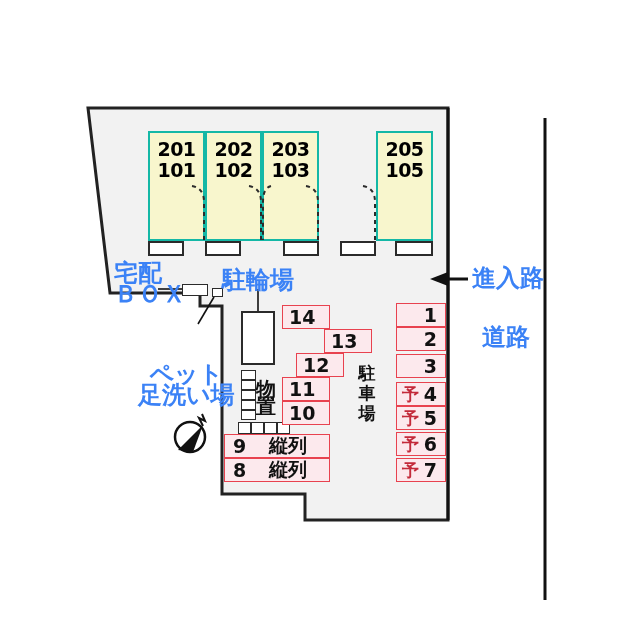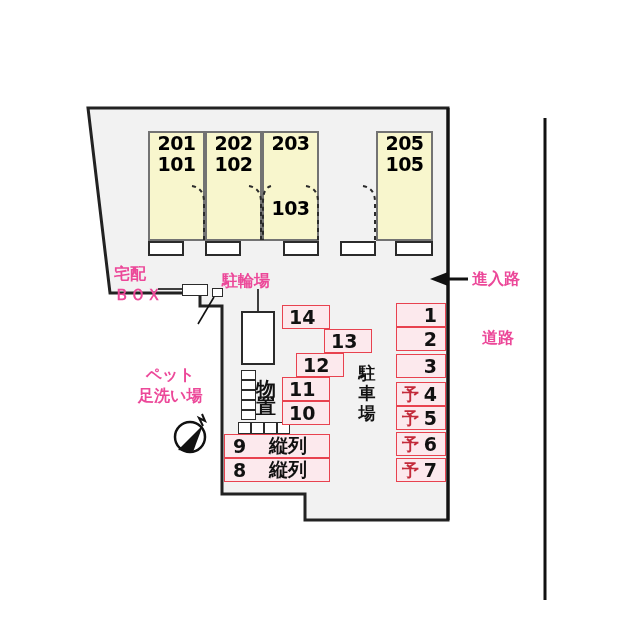--- a/index.html
+++ b/index.html
@@ -20,25 +20,26 @@
     left: 0; top: 0;
     width: 640px;
     height: 640px;
   }
   .abs { position: absolute; }
 
   
   .unit {
     position: absolute;
     background: #f8f6cd;
-    border: 2px solid #737373;
+    border: 2px solid #14b8a6;
     box-sizing: border-box;
     display: flex;
     flex-direction: column;
     align-items: center;
+    padding-top: 6px;
   }
   .unit .u-top, .unit .u-bot {
     font-size: 19px;
     font-weight: bold;
     color: #000;
     line-height: 21px;
     letter-spacing: -0.5px;
   }
 
   
@@ -58,23 +59,23 @@
     position: absolute;
     left: 5px;
     color: #c32a3a;
     font-size: 17px;
     font-weight: bold;
   }
 
   
   .jlabel {
     position: absolute;
-    font-size: 16px;
-    font-weight: bold;
-    color: #ec4899;
+    font-size: 24px;
+    font-weight: bold;
+    color: #3b82f6;
     white-space: nowrap;
     line-height: 21px;
   }
   .vlabel {
     position: absolute;
     font-size: 20px;
     font-weight: bold;
     color: #111;
     line-height: 17px;
     text-align: center;
@@ -125,21 +126,21 @@
   </svg>
 
   <div class="unit" style="left:148px; top:131px; width:57px; height:110px;">
     <span class="u-top">201</span>
     <span class="u-bot">101</span>
   </div>
   <div class="unit" style="left:205px; top:131px; width:57px; height:110px;">
     <span class="u-top">202</span>
     <span class="u-bot">102</span>
   </div>
-  <div class="unit" style="left:262px; top:131px; width:57px; height:110px;gap:44px;">
+  <div class="unit" style="left:262px; top:131px; width:57px; height:110px;">
     <span class="u-top">203</span>
     <span class="u-bot">103</span>
   </div>
   <div class="unit" style="left:376px; top:131px; width:57px; height:110px;">
     <span class="u-top">205</span>
     <span class="u-bot">105</span>
   </div>
 
   <svg class="abs" style="left:0;top:0;width:640px;height:640px;">
     <path d="M192,186 q12,2 12,16 v38" fill="none" stroke="#2b2b2b" stroke-width="2" stroke-dasharray="4,4"></path>

